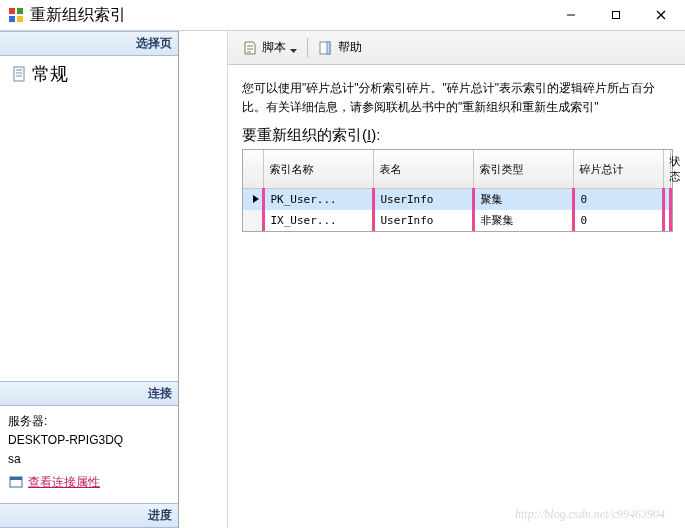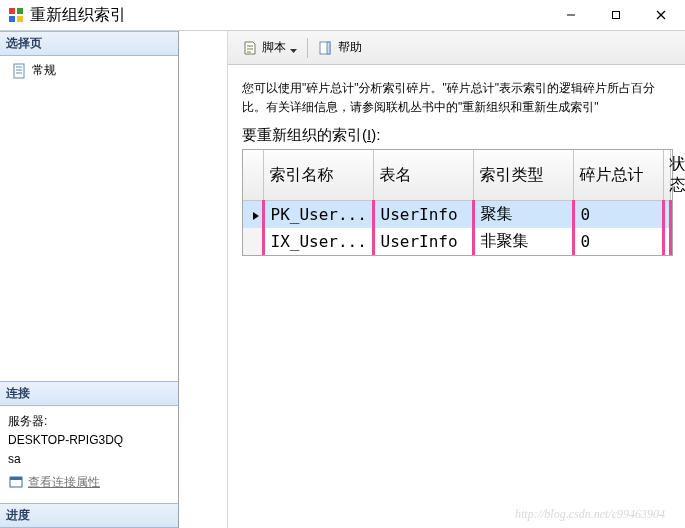--- a/index.html
+++ b/index.html
@@ -4,37 +4,37 @@
 <style>
 * { box-sizing: border-box; margin: 0; padding: 0; font-family: "Microsoft YaHei", "SimSun", sans-serif; }
 body { width: 685px; height: 528px; background: #fff; overflow: hidden; font-size: 12px; }
 .titlebar { height: 31px; background: #fff; border-bottom: 1px solid #d0d0d0; display: flex; align-items: center; padding: 0 2px 0 8px; }
 .titlebar-icon { width: 16px; height: 16px; margin-right: 6px; display: inline-flex; }
 .titlebar-text { flex: 1; font-size: 16px; color: #000; }
 .titlebar-btns { display: flex; }
 .ttl-btn { width: 45px; height: 29px; display: flex; align-items: center; justify-content: center; color: #000; cursor: default; }
 .content { display: flex; height: 497px; }
 .sidebar { width: 179px; border-right: 1px solid #a0a0a0; background: #fff; display: flex; flex-direction: column; }
-.side-section-hdr { background: linear-gradient(#eaf2fb,#d7e6f7); border-top: 1px solid #a6bdd9; border-bottom: 1px solid #a6bdd9; padding: 3px 6px; font-weight: bold; color: #2a3f63; font-size: 12px; }
+.side-section-hdr { background: linear-gradient(#eaf2fb,#d7e6f7); border-top: 1px solid #a6bdd9; border-bottom: 1px solid #a6bdd9; padding: 3px 6px; font-weight: bold; color: #2a3f63; font-size: 12px; text-align: right; }
 .side-body { flex: 0 0 auto; padding: 4px 6px; }
-.tree-item { display: flex; align-items: center; gap: 4px; padding: 2px 0 2px 6px; cursor: default; font-size: 12px; }
+.tree-item { display: flex; align-items: center; gap: 4px; padding: 2px 0 2px 6px; cursor: default; font-size: 18px; }
 .tree-icon { width: 16px; height: 16px; display: inline-flex; align-items: center; justify-content: center; }
 .side-fill { flex: 1; }
 .conn-body { padding: 6px 8px; font-size: 12px; line-height: 1.6; font-family: "SimSun","宋体",monospace; }
-.conn-link { color: #737373; text-decoration: underline; cursor: pointer; display: inline-flex; align-items: center; gap: 4px; margin-top: 4px; }
+.conn-link { color: #be185d; text-decoration: underline; cursor: pointer; display: inline-flex; align-items: center; gap: 4px; margin-top: 4px; }
 .main { flex: 1; background: #fff; display: flex; flex-direction: column; border-left: 1px solid #d9d9d9; margin-left: 48px; }
 .toolbar { height: 34px; background: linear-gradient(#f7f7f7,#ececec); border-bottom: 1px solid #c9c9c9; display: flex; align-items: center; gap: 2px; padding: 0 8px; }
 .tb-item { display: inline-flex; align-items: center; gap: 4px; padding: 3px 6px; font-size: 12px; cursor: default; }
 .tb-sep { width: 1px; height: 20px; background: #c0c0c0; margin: 0 2px; }
 .dropdown-caret { width: 7px; height: 7px; display: inline-block; }
 .desc { padding: 14px 12px 10px 14px; font-size: 12px; line-height: 1.55; color: #000; }
 .table-label { padding: 0 0 4px 14px; font-size: 15px; }
 .table-label u { text-decoration: underline; }
 .grid-wrap { margin: 0 12px 0 14px; border: 1px solid #a9a9a9; }
-.grid { width: 100%; border-collapse: collapse; table-layout: fixed; font-size: 16px; }
+.grid { width: 100%; border-collapse: collapse; table-layout: fixed; font-size: 11px; }
 .grid th { background: linear-gradient(#fdfdfd,#ececec); border-right: 1px solid #c7c7c7; border-bottom: 1px solid #c7c7c7; text-align: left; padding: 4px 6px; font-weight: normal; position: relative; }
 .grid td { border-right: 3px solid #ec4899; padding: 3px 6px; font-family: "SimSun","宋体",monospace; }
 .row-selector { width: 20px; border-right: 1px solid #c7c7c7; background:#f4f4f4; }
 .grid tr.selected td { background: #cfe5fb; }
 .grid tr.selected .row-selector { background:#cfe5fb; }
 .row-ptr { display:inline-block; width:0; height:0; border-top:4px solid transparent; border-bottom:4px solid transparent; border-left:6px solid #000; margin-left:4px; }
 .watermark { position: absolute; right: 20px; bottom: 6px; color: #d9d9d9; font-size: 12px; font-style: italic; font-family: serif; pointer-events: none; }
 </style>
 </head>
 <body>

